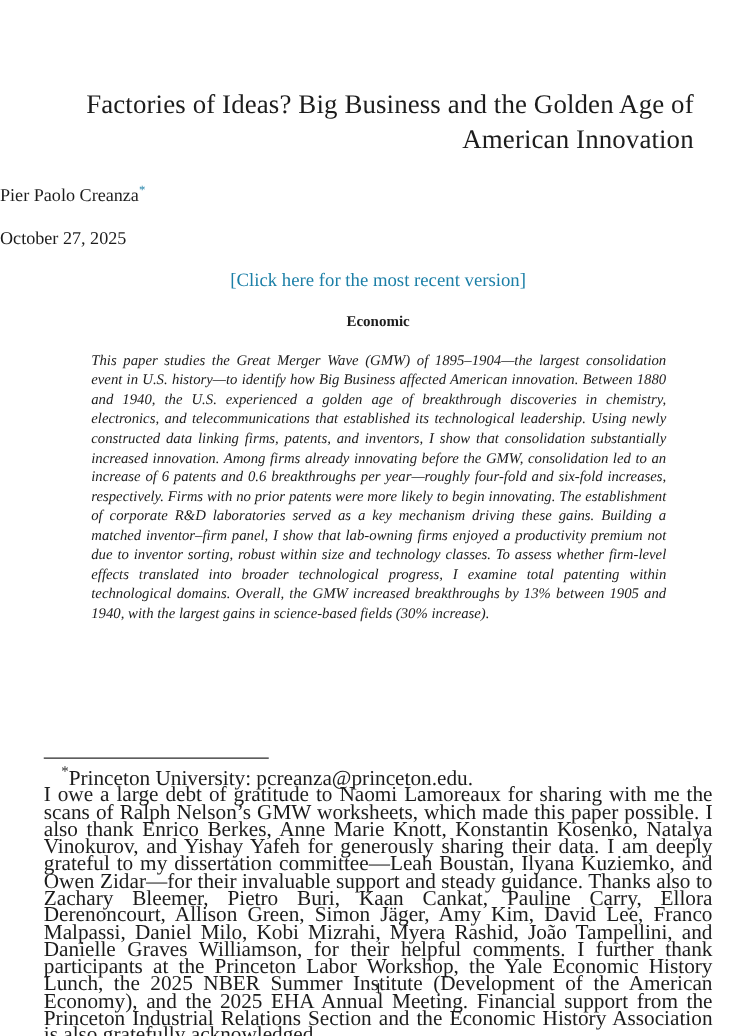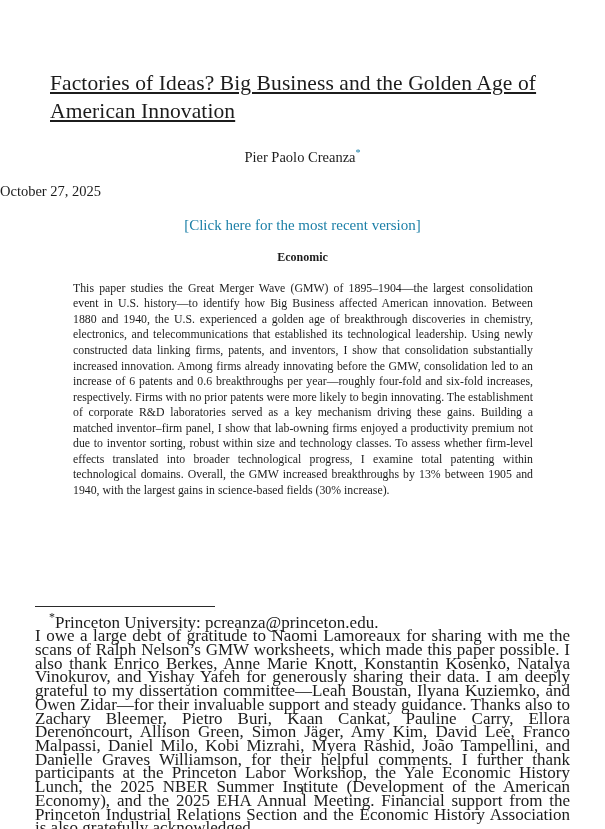--- a/index.html
+++ b/index.html
@@ -10,25 +10,25 @@
     color: #1c1c1c;
     position: relative;
     overflow: hidden;
   }
   .page { position: absolute; inset: 0; }
 
   .title {
     position: absolute; top: 56px; left: 50%; transform: translateX(-50%);
     width: 505px;
     font-size: 21.5px; line-height: 1.27; font-weight: 400;
-    text-align: left; letter-spacing: 0.1px; text-decoration: underline;
+    text-align: right; letter-spacing: 0.1px;
   }
   .author-line {
     position: absolute; top: 147px; left: 0; width: 100%;
-    text-align: center; font-size: 14.5px;
+    font-size: 14.5px;
   }
   .note-marker {
     font-size: 70%; vertical-align: super;
     color: var(--link-color, #1b7fa7);
   }
   .date-line {
     position: absolute; top: 183px; left: 0; width: 100%;
     text-align: left; font-size: 14.5px;
   }
   .version-link-line {
@@ -39,21 +39,21 @@
     color: var(--link-color, #1b7fa7);
     text-decoration: none; cursor: pointer;
   }
   .abstract-heading {
     position: absolute; top: 250px; left: 0; width: 100%;
     text-align: center; font-size: 12px; font-weight: 700;
   }
   .abstract-body {
     position: absolute; top: 269px; left: 73px; width: 460px;
     font-size: 11.8px; line-height: 15.55px;
-    text-align: justify; text-justify: inter-word;
+    text-align: justify; text-justify: inter-word; font-style: italic;
   }
   .footnote-rule {
     position: absolute; top: 606px; left: 35px; width: 180px;
     border-top: 1px solid #2a2a2a; height: 0;
   }
   .footnote-block {
     position: absolute; top: 611px; left: 35px; width: 535px;
     font-size: 17px; line-height: 13.7px;
     text-align: justify; text-justify: inter-word;
   }

